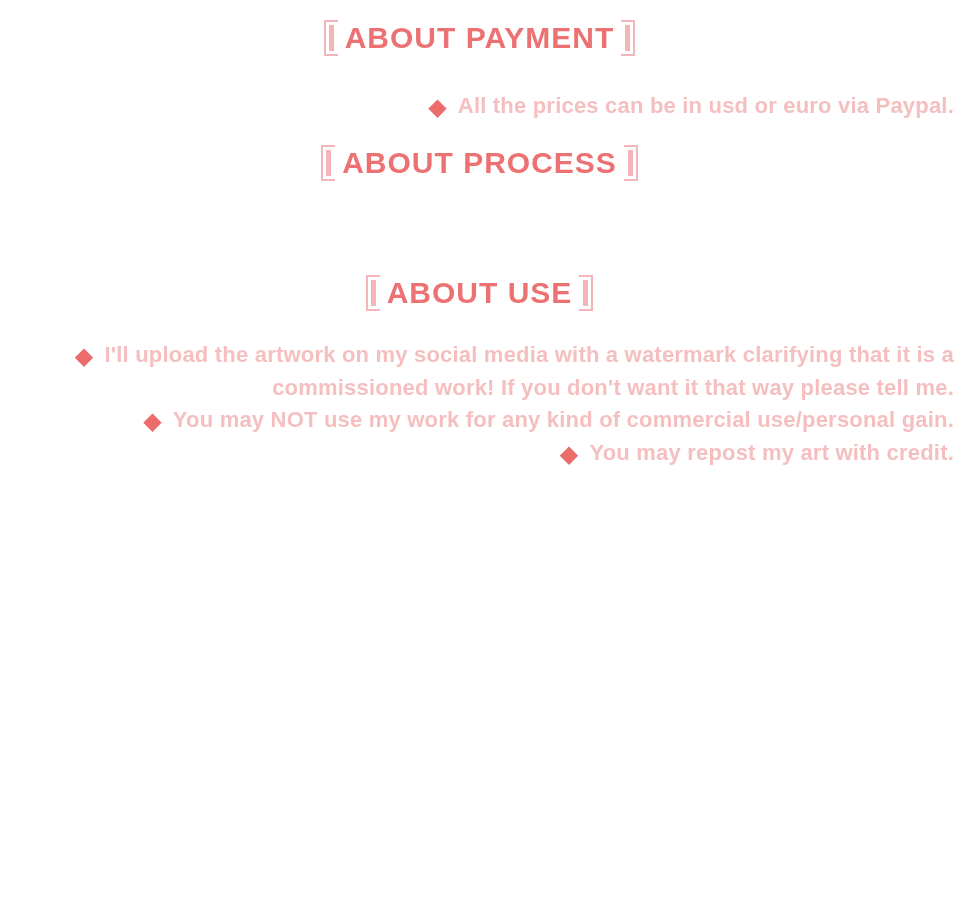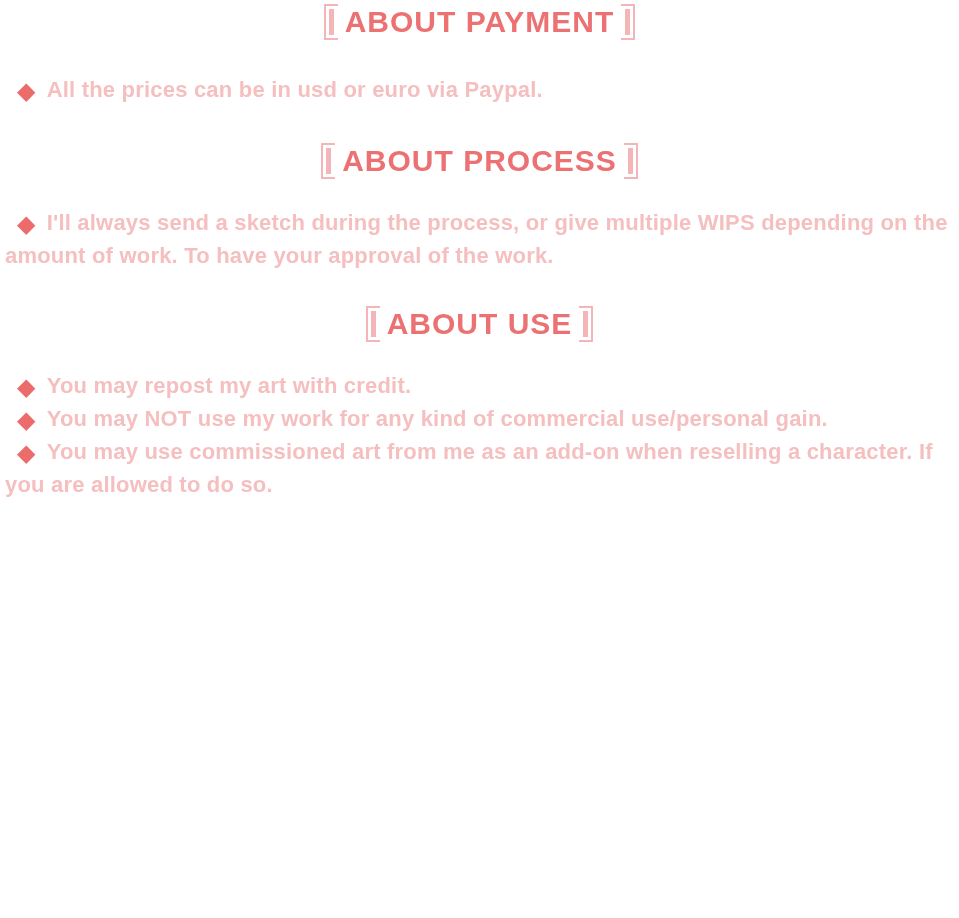--- a/index.html
+++ b/index.html
@@ -9,21 +9,21 @@
   }
   body {
     width: 959px;
     height: 918px;
     overflow: hidden;
     font-family: "Liberation Sans", "DejaVu Sans", sans-serif;
     font-weight: bold;
     -webkit-font-smoothing: antialiased;
   }
   main {
-    padding-top: 2px;
+    padding-top: 18px;
   }
   
   .hdr {
     margin: 0;
     text-align: center;
     font-size: 30px;
     line-height: 36px;
     letter-spacing: 1px;
     color: var(--header_text, #ec7173);
     white-space: nowrap;
@@ -72,34 +72,35 @@
   
   .items {
     padding: 0 5px;
     font-size: 22px;
     line-height: 32px;
     letter-spacing: 0.2px;
     color: var(--body_text, #f5bfc0);
   }
   .item {
     margin: 0;
+    text-align: right;
   }
   .diamond {
     color: var(--bullet, #ec6b6b);
     font-size: 24px;
     margin-left: 12px;
     margin-right: 11px;
     vertical-align: -2px;
     font-family: "DejaVu Sans", sans-serif;
   }
   
   .s1 .items { margin-top: 34px; }
-  .s2 { margin-top: 34px; }
+  .s2 { margin-top: 20px; }
   .s2 .items { margin-top: 28px; }
-  .s3 { margin-top: 32px; }
+  .s3 { margin-top: 92px; }
   .s3 .items { margin-top: 28px; }
 </style>
 </head>
 <body>
 
 <main>
 
   <section class="s1">
     <h2 class="hdr">
       <span class="lb lb-open"></span><span class="hdr-text">ABOUT PAYMENT</span><span class="lb lb-close"></span>
@@ -107,28 +108,27 @@
     <div class="items">
       <p class="item"><span class="diamond">◆</span><span>All the prices can be in usd or euro via Paypal.</span></p>
     </div>
   </section>
 
   <section class="s2">
     <h2 class="hdr">
       <span class="lb lb-open"></span><span class="hdr-text">ABOUT PROCESS</span><span class="lb lb-close"></span>
     </h2>
     <div class="items">
-      <p class="item"><span class="diamond">◆</span><span>I'll always send a sketch during the process, or give multiple WIPS depending on the amount of work. To have your approval of the work.</span></p>
     </div>
   </section>
 
   <section class="s3">
     <h2 class="hdr">
       <span class="lb lb-open"></span><span class="hdr-text">ABOUT USE</span><span class="lb lb-close"></span>
     </h2>
     <div class="items">
+      <p class="item"><span class="diamond">◆</span><span>I'll upload the artwork on my social media with a watermark clarifying that it is a commissioned work! If you don't want it that way please tell me.</span></p>
+      <p class="item"><span class="diamond">◆</span><span>You may NOT use my work for any kind of commercial use/personal gain.</span></p>
       <p class="item"><span class="diamond">◆</span><span>You may repost my art with credit.</span></p>
-      <p class="item"><span class="diamond">◆</span><span>You may NOT use my work for any kind of commercial use/personal gain.</span></p>
-      <p class="item"><span class="diamond">◆</span><span>You may use commissioned art from me as an add-on when reselling a character. If you are allowed to do so.</span></p>
     </div>
   </section>
 
 </main>
 
 </body></html>

